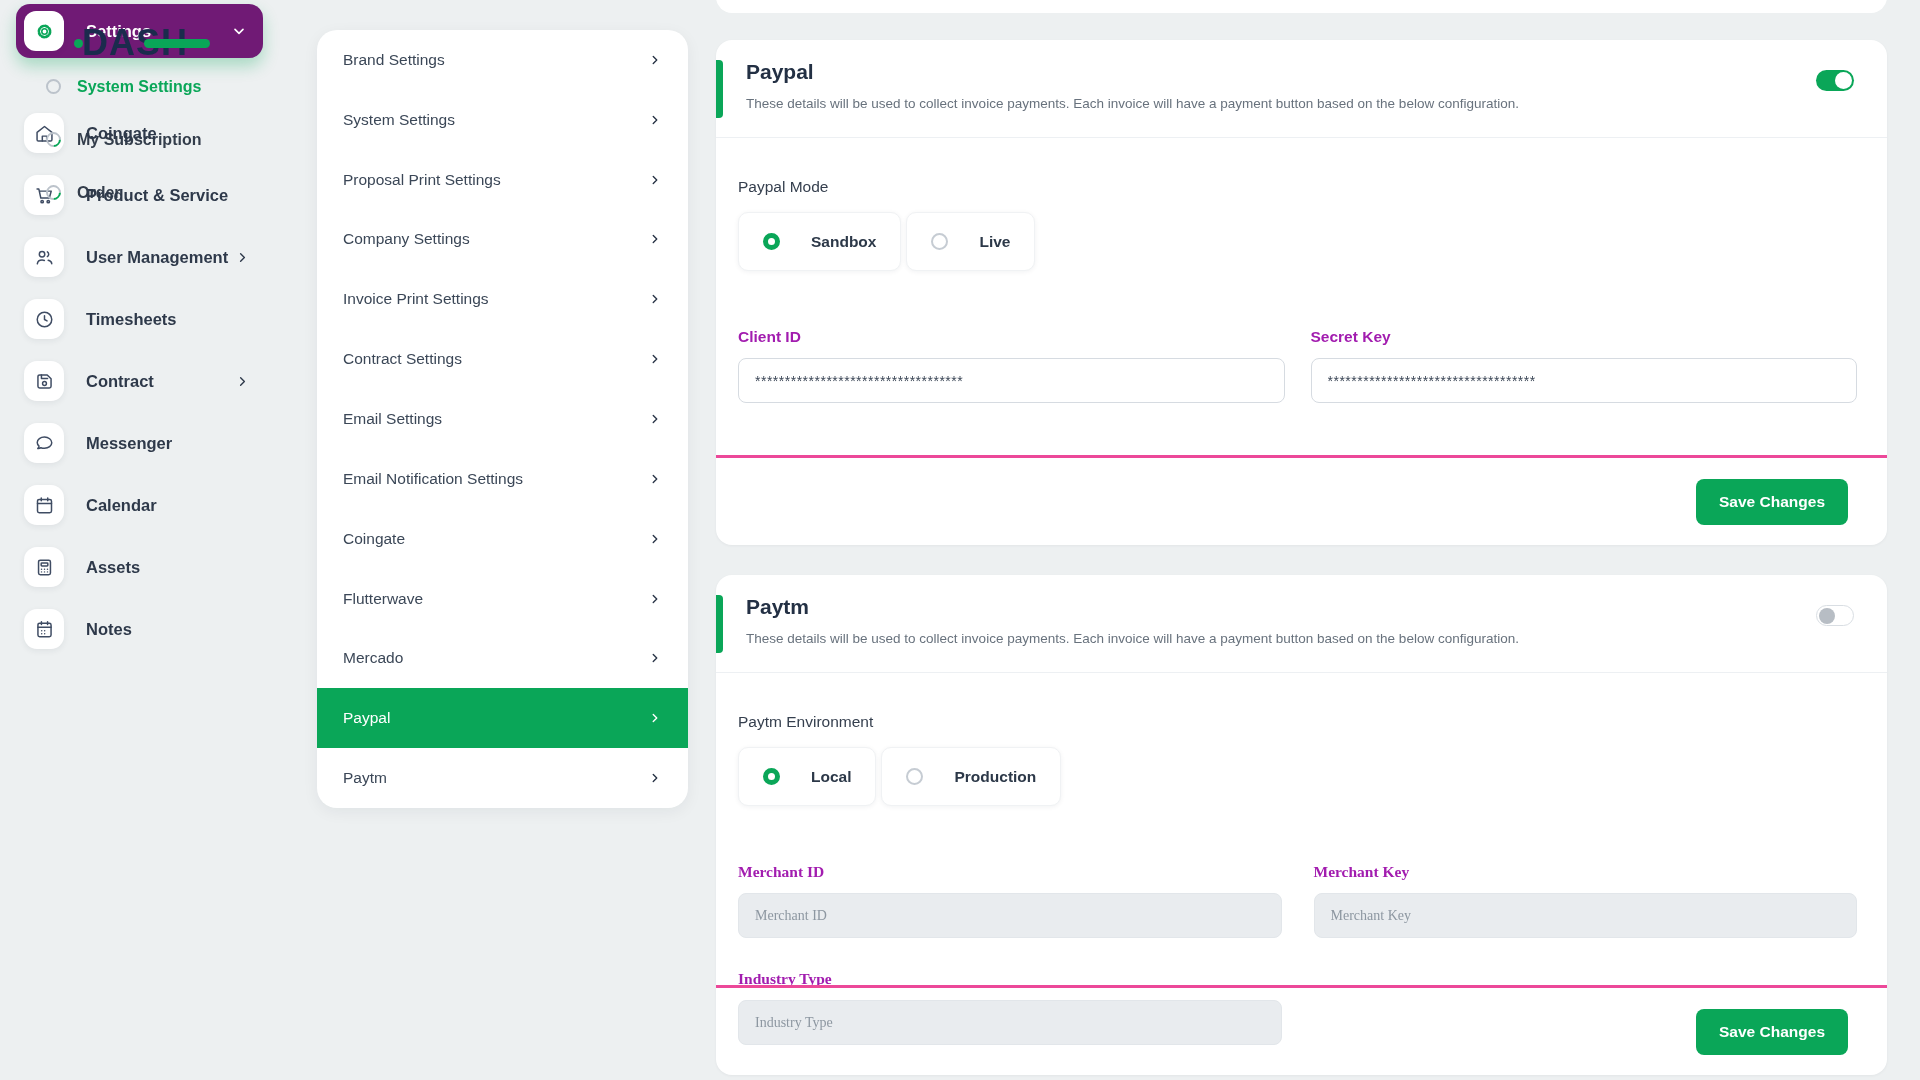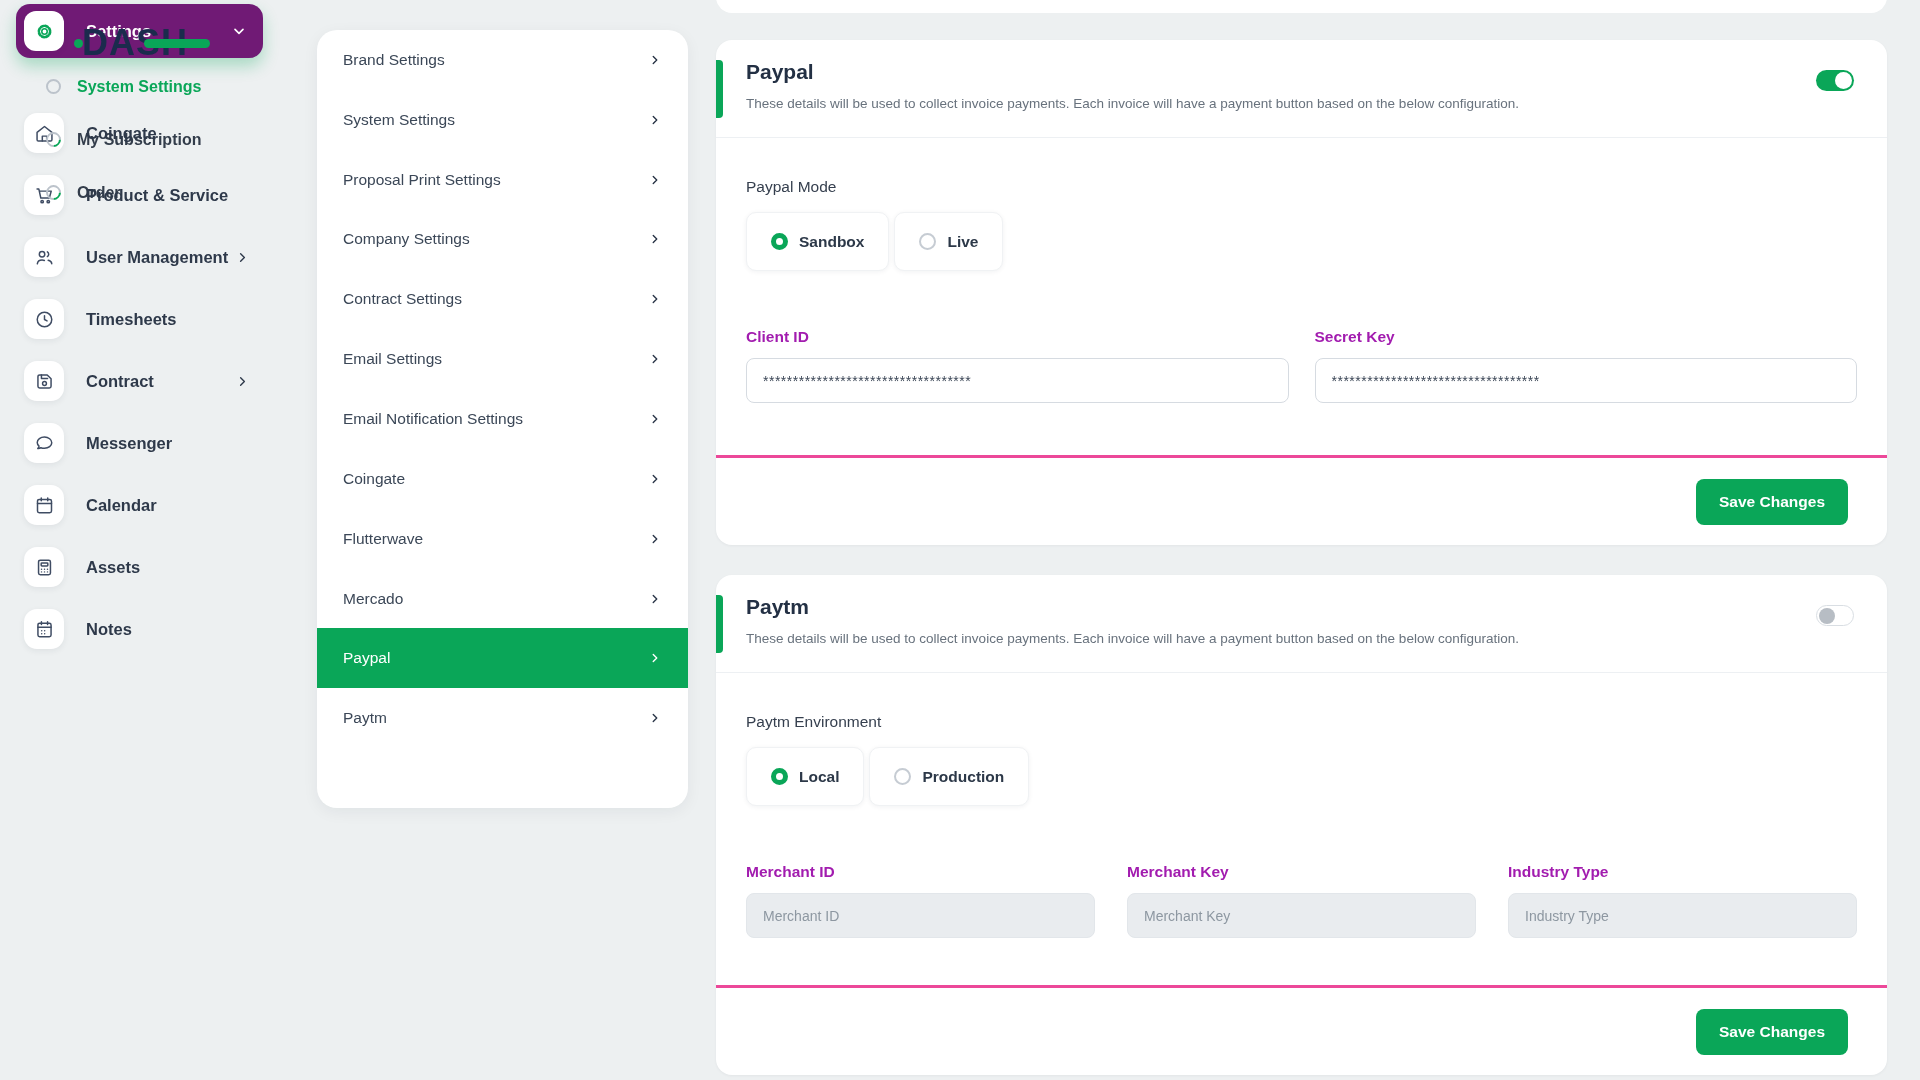--- a/index.html
+++ b/index.html
@@ -45,30 +45,30 @@
   .accent-bar{position:absolute;left:0;top:20px;width:7px;height:58px;border-radius:0 4px 4px 0;}
   .card-title{position:absolute;left:30px;top:20px;font-size:21px;font-weight:700;color:#233044;}
   .card-desc{position:absolute;left:30px;top:56px;font-size:13.5px;color:#68727d;}
   .header-toggle{position:absolute;right:33px;top:30px;}
   .toggle{width:38px;height:21px;border-radius:11px;position:relative;cursor:pointer;box-sizing:border-box;}
   .toggle .knob{position:absolute;border-radius:50%;}
   .toggle.on{background:var(--accent);}
   .toggle.on .knob{right:2px;top:2px;width:17px;height:17px;background:#ffffff;}
   .toggle.off{background:#ffffff;border:1px solid #d9dee3;}
   .toggle.off .knob{left:2px;top:2px;width:16px;height:16px;background:#b7bdc4;}
-  .card-body{padding:40px 30px 0 30px;}
+  .card-body{padding:40px 30px 0 22px;}
   .group-label{font-size:15.5px;color:#353f4e;margin-bottom:16px;}
   .radio-row{display:flex;gap:5px;}
-  .radio-card{display:flex;align-items:center;gap:11px;background:#ffffff;border:1px solid #f0f2f4;border-radius:10px;padding:0 24px;height:57px;box-shadow:0 1px 5px rgba(25,35,50,.06);cursor:pointer;}
+  .radio-card{display:flex;align-items:center;gap:31px;background:#ffffff;border:1px solid #f0f2f4;border-radius:10px;padding:0 24px;height:57px;box-shadow:0 1px 5px rgba(25,35,50,.06);cursor:pointer;}
   .radio{width:17px;height:17px;border-radius:50%;border:2px solid #c6ccd3;background:#ffffff;box-sizing:border-box;flex:none;}
   .radio.checked{border:5px solid var(--accent);}
   .radio-label{font-size:15.5px;font-weight:600;color:#2c3848;}
   .fields-grid{display:grid;margin-top:57px;}
   .grid-2{grid-template-columns:1fr 1fr;gap:26px;}
-  .grid-3{grid-template-columns:1fr 1fr 1fr;gap:32px;}
+  .grid-3{grid-template-columns:1fr 1fr;gap:32px;font-family:Liberation Serif, serif;}
   .field-label{font-size:15.5px;font-weight:700;color:#a21caf;margin-bottom:12px;}
   .text-input{width:100%;height:45px;box-sizing:border-box;border:1px solid #d6dbe1;border-radius:8px;padding:0 16px;font-size:14px;color:#3b4656;background:#ffffff;letter-spacing:.5px;font-family:inherit;outline:none;}
   .text-input.disabled{background:#e9ecef;border-color:#e2e6ea;}
   .text-input::placeholder{color:#8d97a1;letter-spacing:0;}
   .card-footer{position:absolute;left:0;right:0;bottom:0;height:90px;border-top:3px solid #ec4899;display:flex;align-items:center;justify-content:flex-end;padding-right:39px;box-sizing:border-box;}
   .save-btn{background:var(--accent);color:#ffffff;font-size:15.5px;font-weight:600;border:none;border-radius:8px;height:46px;padding:0 23px;cursor:pointer;font-family:inherit;}
 </style>
 </head>
 <body>
 
@@ -289,20 +289,28 @@
 
       <div class="menu-row">
         <span class="menu-row-label">Company Settings</span>
         <span class="menu-chevron">
           <svg width="14" height="14" viewBox="0 0 24 24" fill="none" stroke="currentColor" stroke-width="2.4" stroke-linecap="round" stroke-linejoin="round">
             <path d="m9 6 6 6-6 6"></path>
           </svg>
         </span>
       </div>
 
+      <div class="menu-row">
+        <span class="menu-row-label">Invoice Print Settings</span>
+        <span class="menu-chevron">
+          <svg width="14" height="14" viewBox="0 0 24 24" fill="none" stroke="currentColor" stroke-width="2.4" stroke-linecap="round" stroke-linejoin="round">
+            <path d="m9 6 6 6-6 6"></path>
+          </svg>
+        </span>
+      </div>
 
       <div class="menu-row">
         <span class="menu-row-label">Contract Settings</span>
         <span class="menu-chevron">
           <svg width="14" height="14" viewBox="0 0 24 24" fill="none" stroke="currentColor" stroke-width="2.4" stroke-linecap="round" stroke-linejoin="round">
             <path d="m9 6 6 6-6 6"></path>
           </svg>
         </span>
       </div>
 

